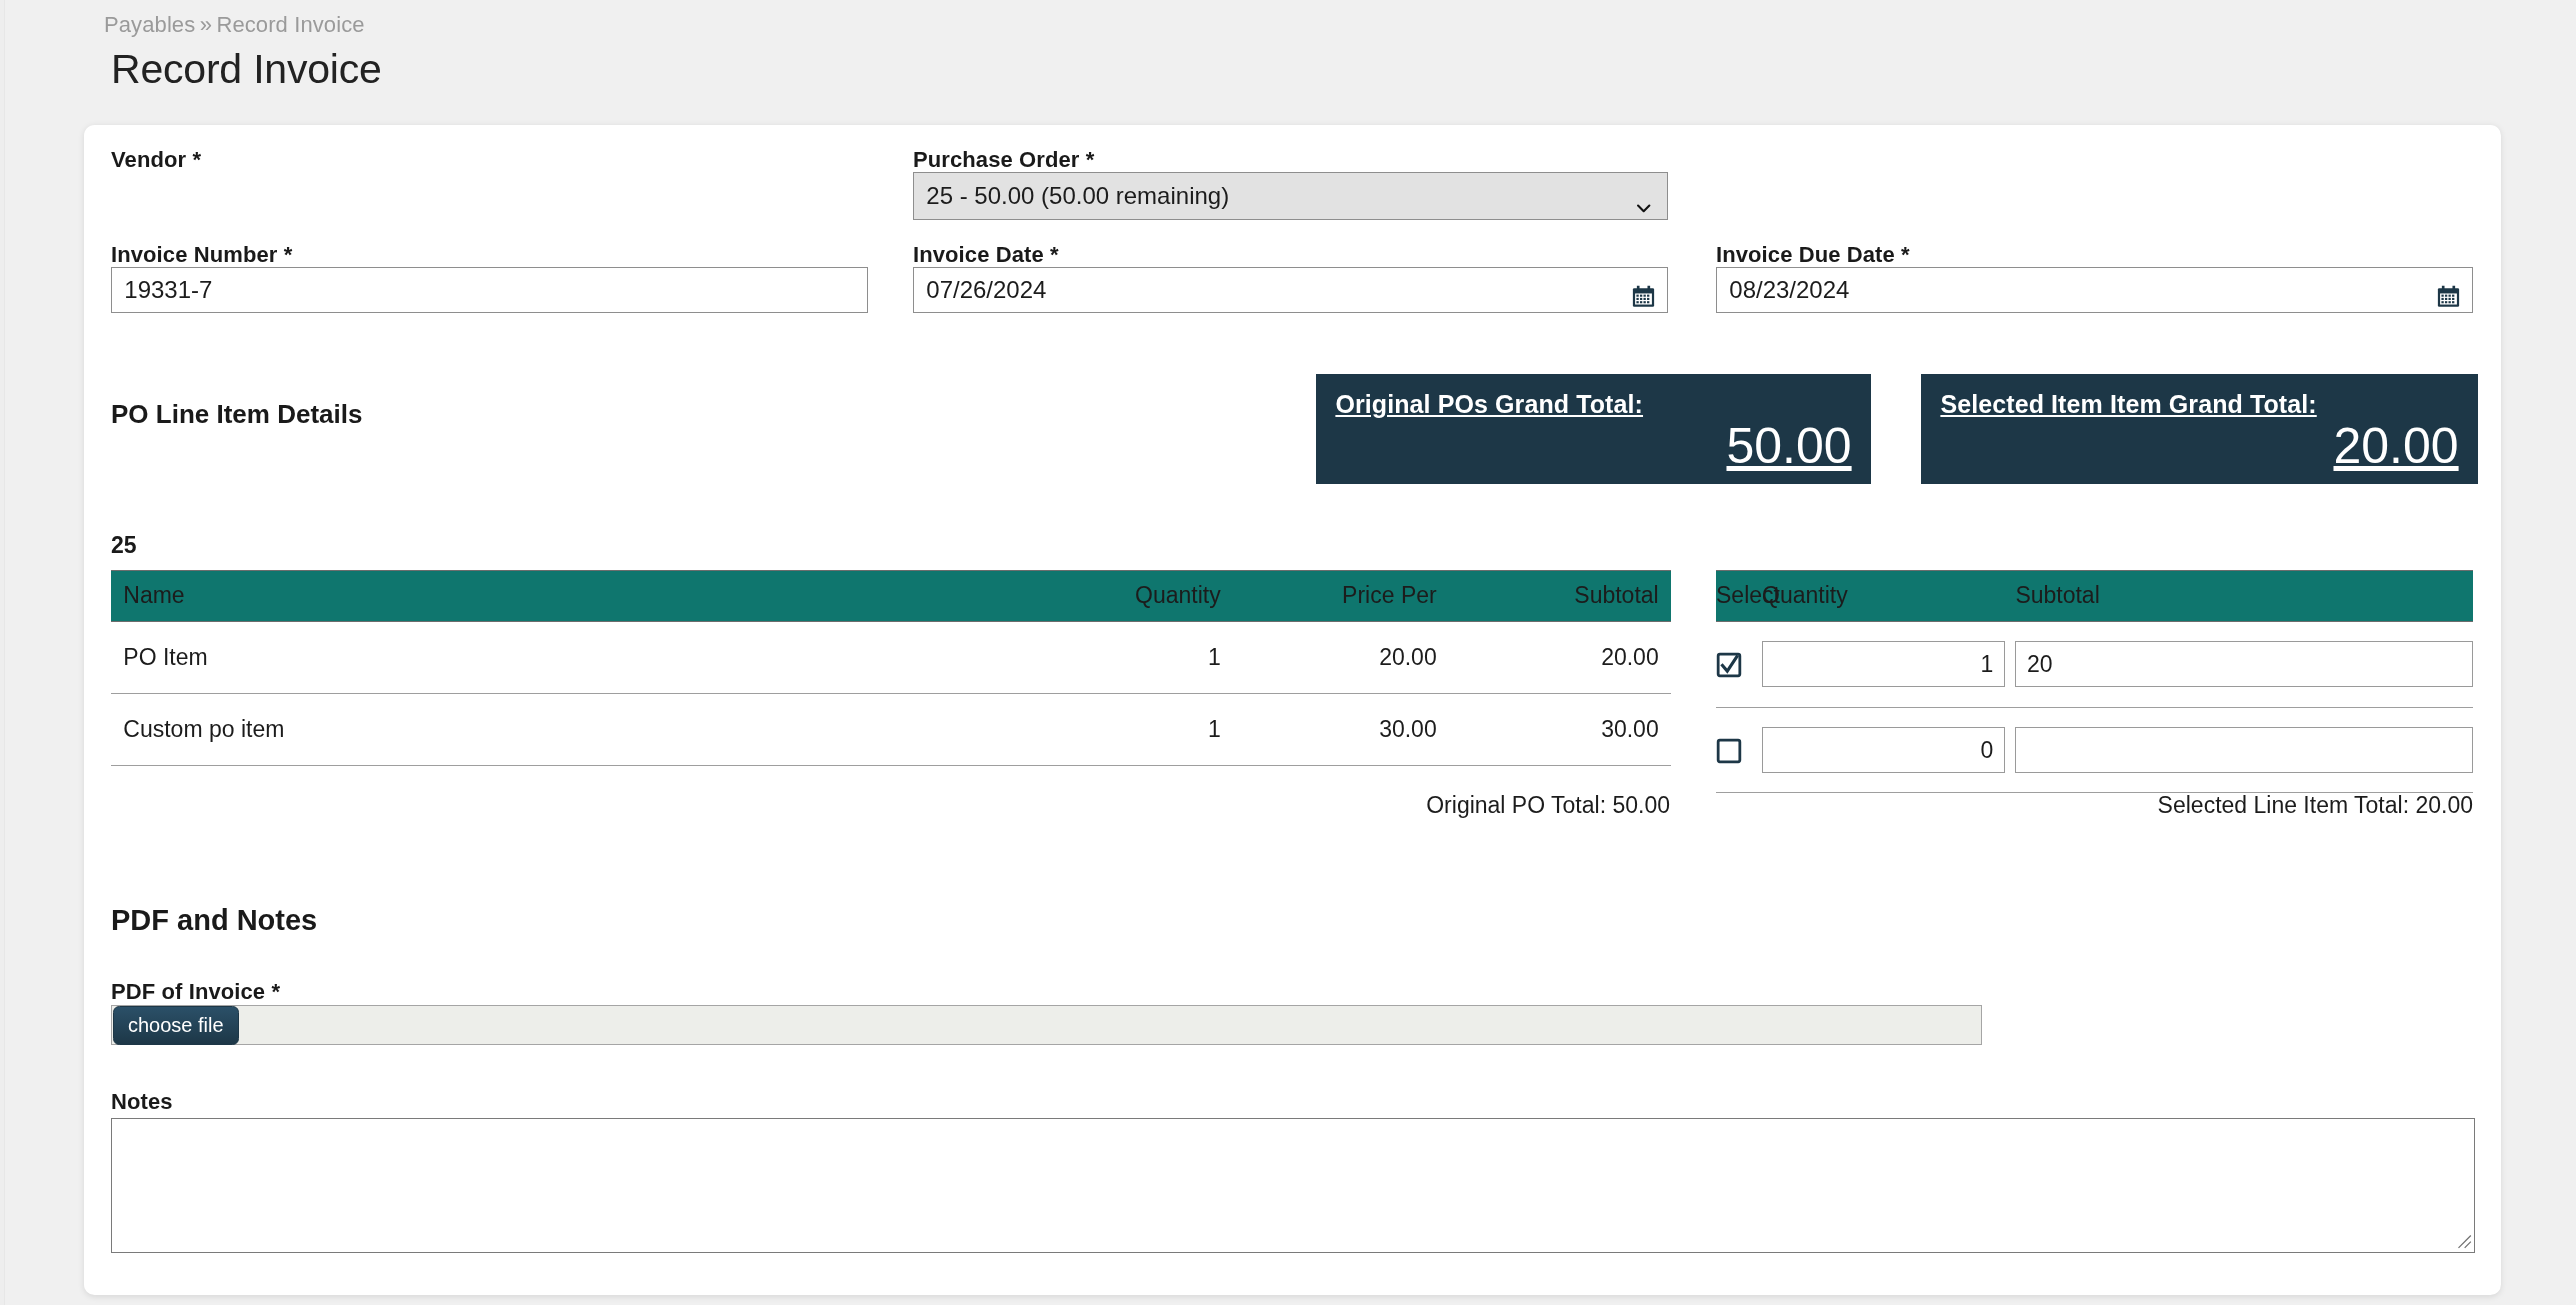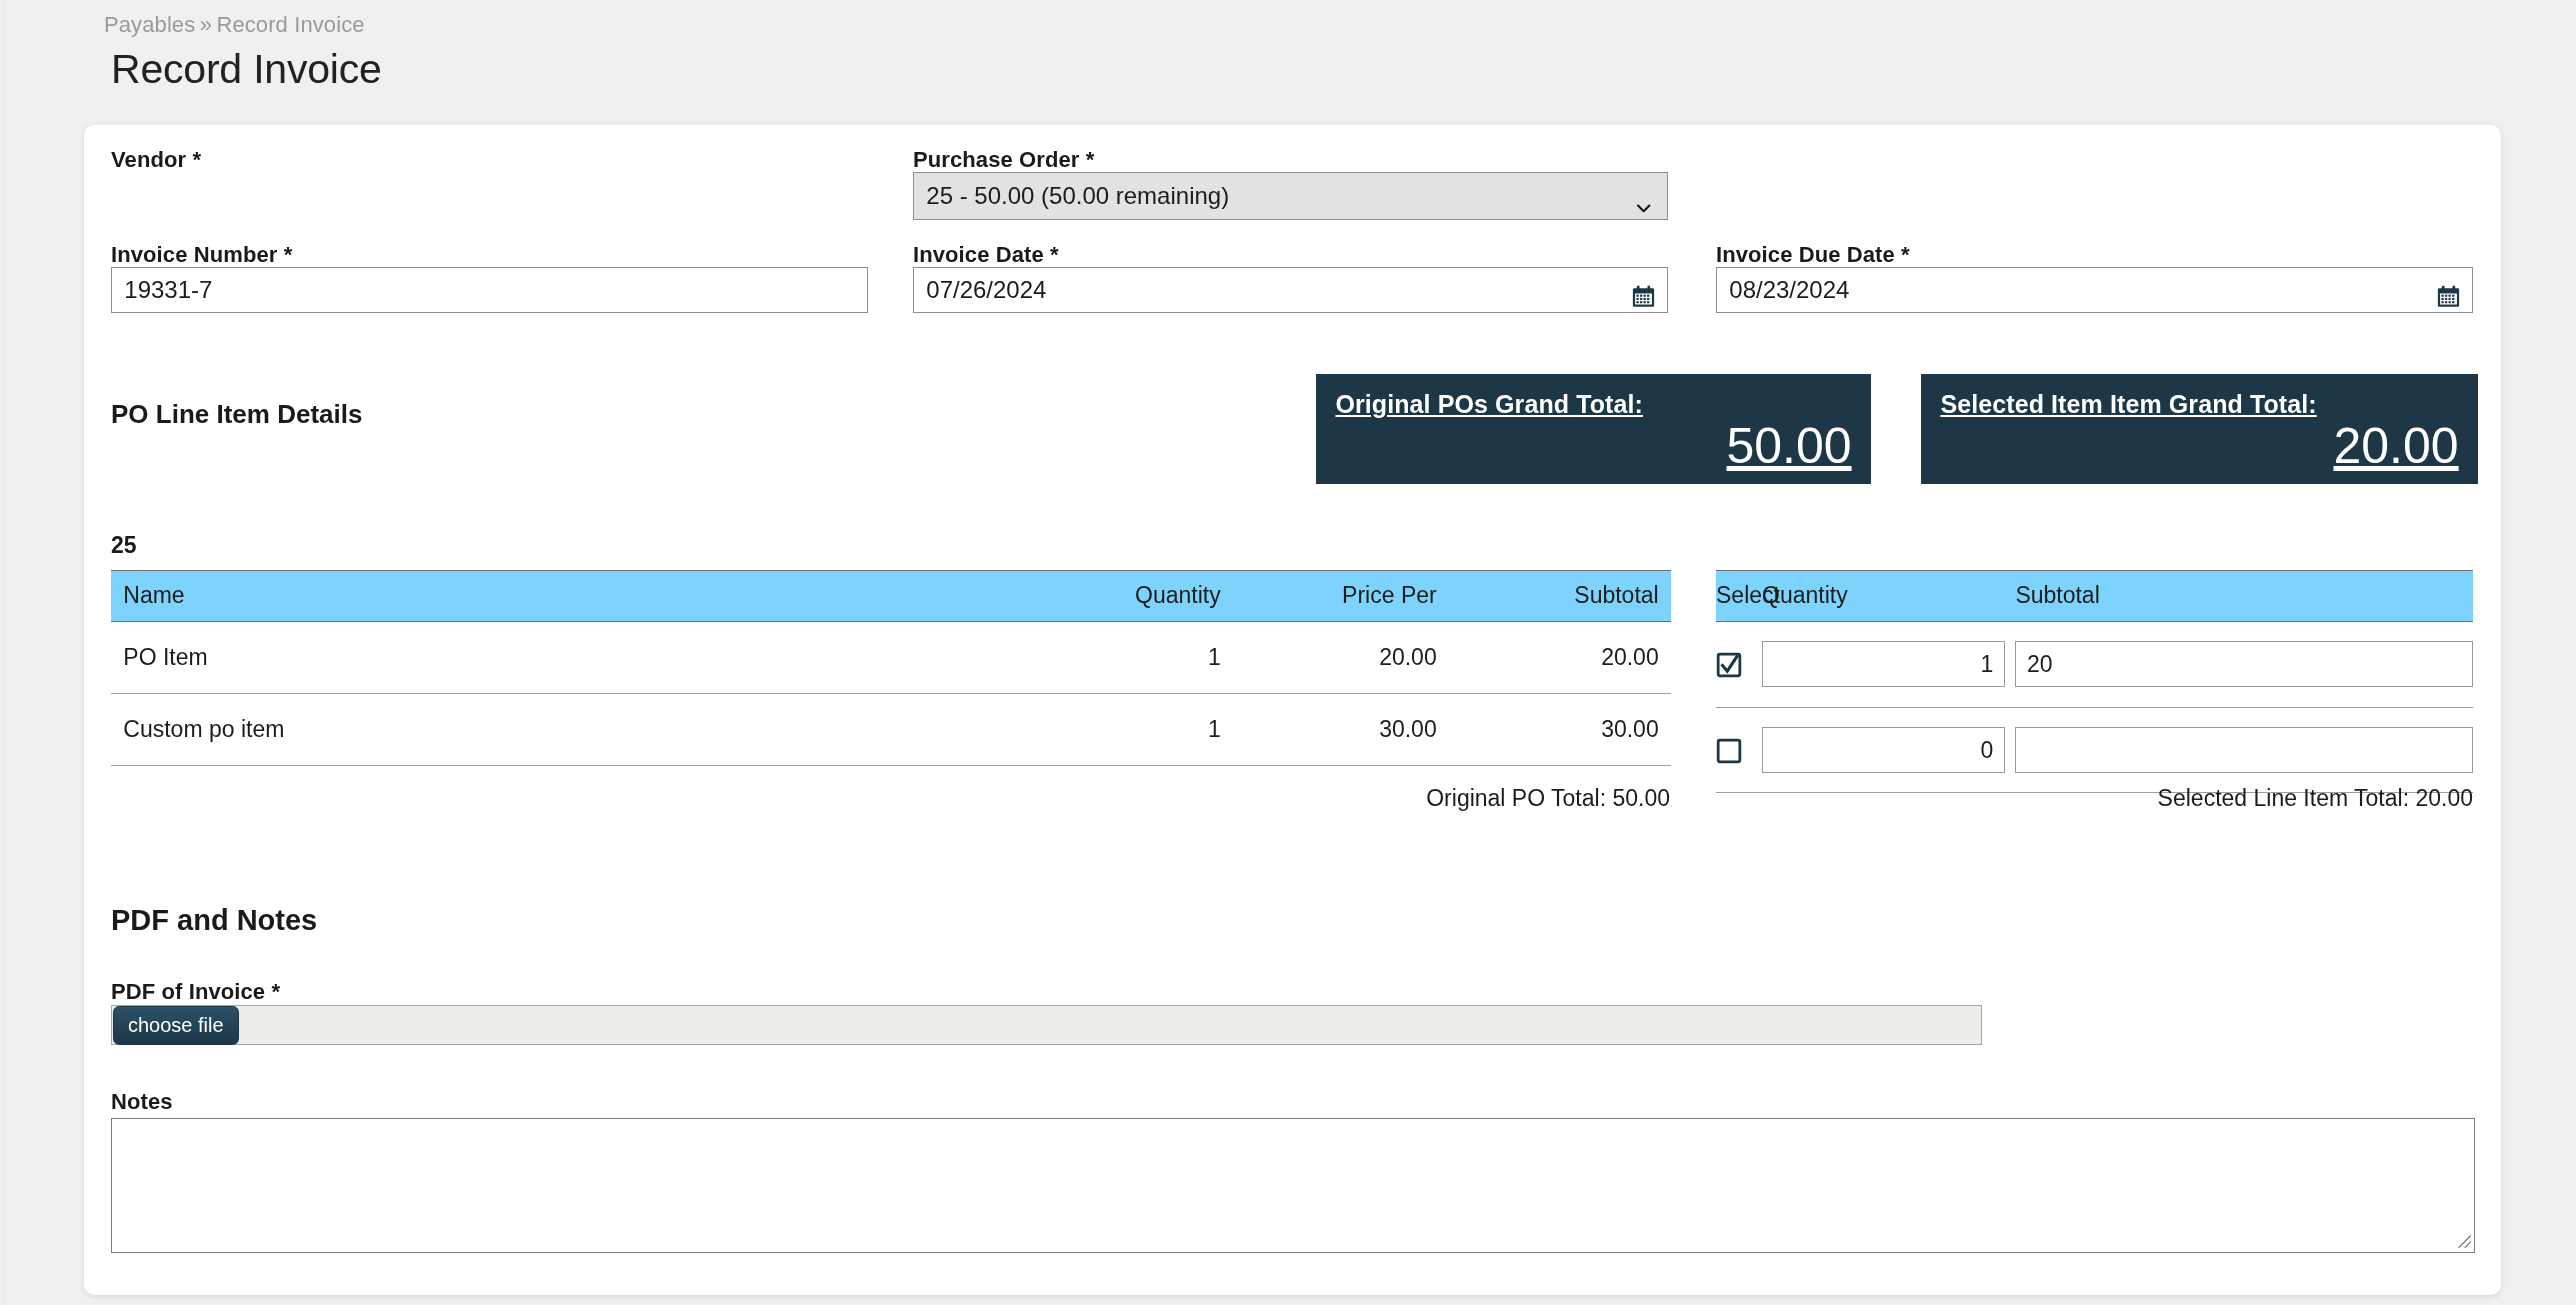--- a/index.html
+++ b/index.html
@@ -196,21 +196,21 @@
   
   .lt-table {
     position: absolute;
     border-collapse: collapse;
     table-layout: fixed;
   }
   #table-original { left: 111px; top: 570px; width: 1559px; }
   #table-selected { left: 1716px; top: 570px; width: 757px; }
 
   .lt-table thead th {
-    background: #7dd3fc;
+    background: #0f766e;
     border-top: 0.9px solid #6d6d6d;
     border-bottom: 0.9px solid #6d6d6d;
     font-size: 23px;
     font-weight: 400;
     color: #1c1c1c;
     padding: 11.4px 12.3px;
     height: 49px;
     white-space: nowrap;
   }
   .lt-table tbody td {
@@ -223,21 +223,21 @@
   }
   .th-left  { text-align: left; }
   .th-right { text-align: right; }
   .td-left  { text-align: left; }
   .td-right { text-align: right; }
 
   .table-total-row {
     font-size: 23px;
     color: #1c1c1c;
     text-align: right;
-    padding-top: 18px;
+    padding-top: 25px;
     white-space: nowrap;
   }
   #total-original-line { position: absolute; left: 111px; top: 767px; width: 1559px; }
   #total-selected-line { position: absolute; left: 1716px; top: 767px; width: 757px; }
 
   
   .cell-input {
     width: 100%;
     height: 46px;
     border: 0.9px solid #9a9a9a;

